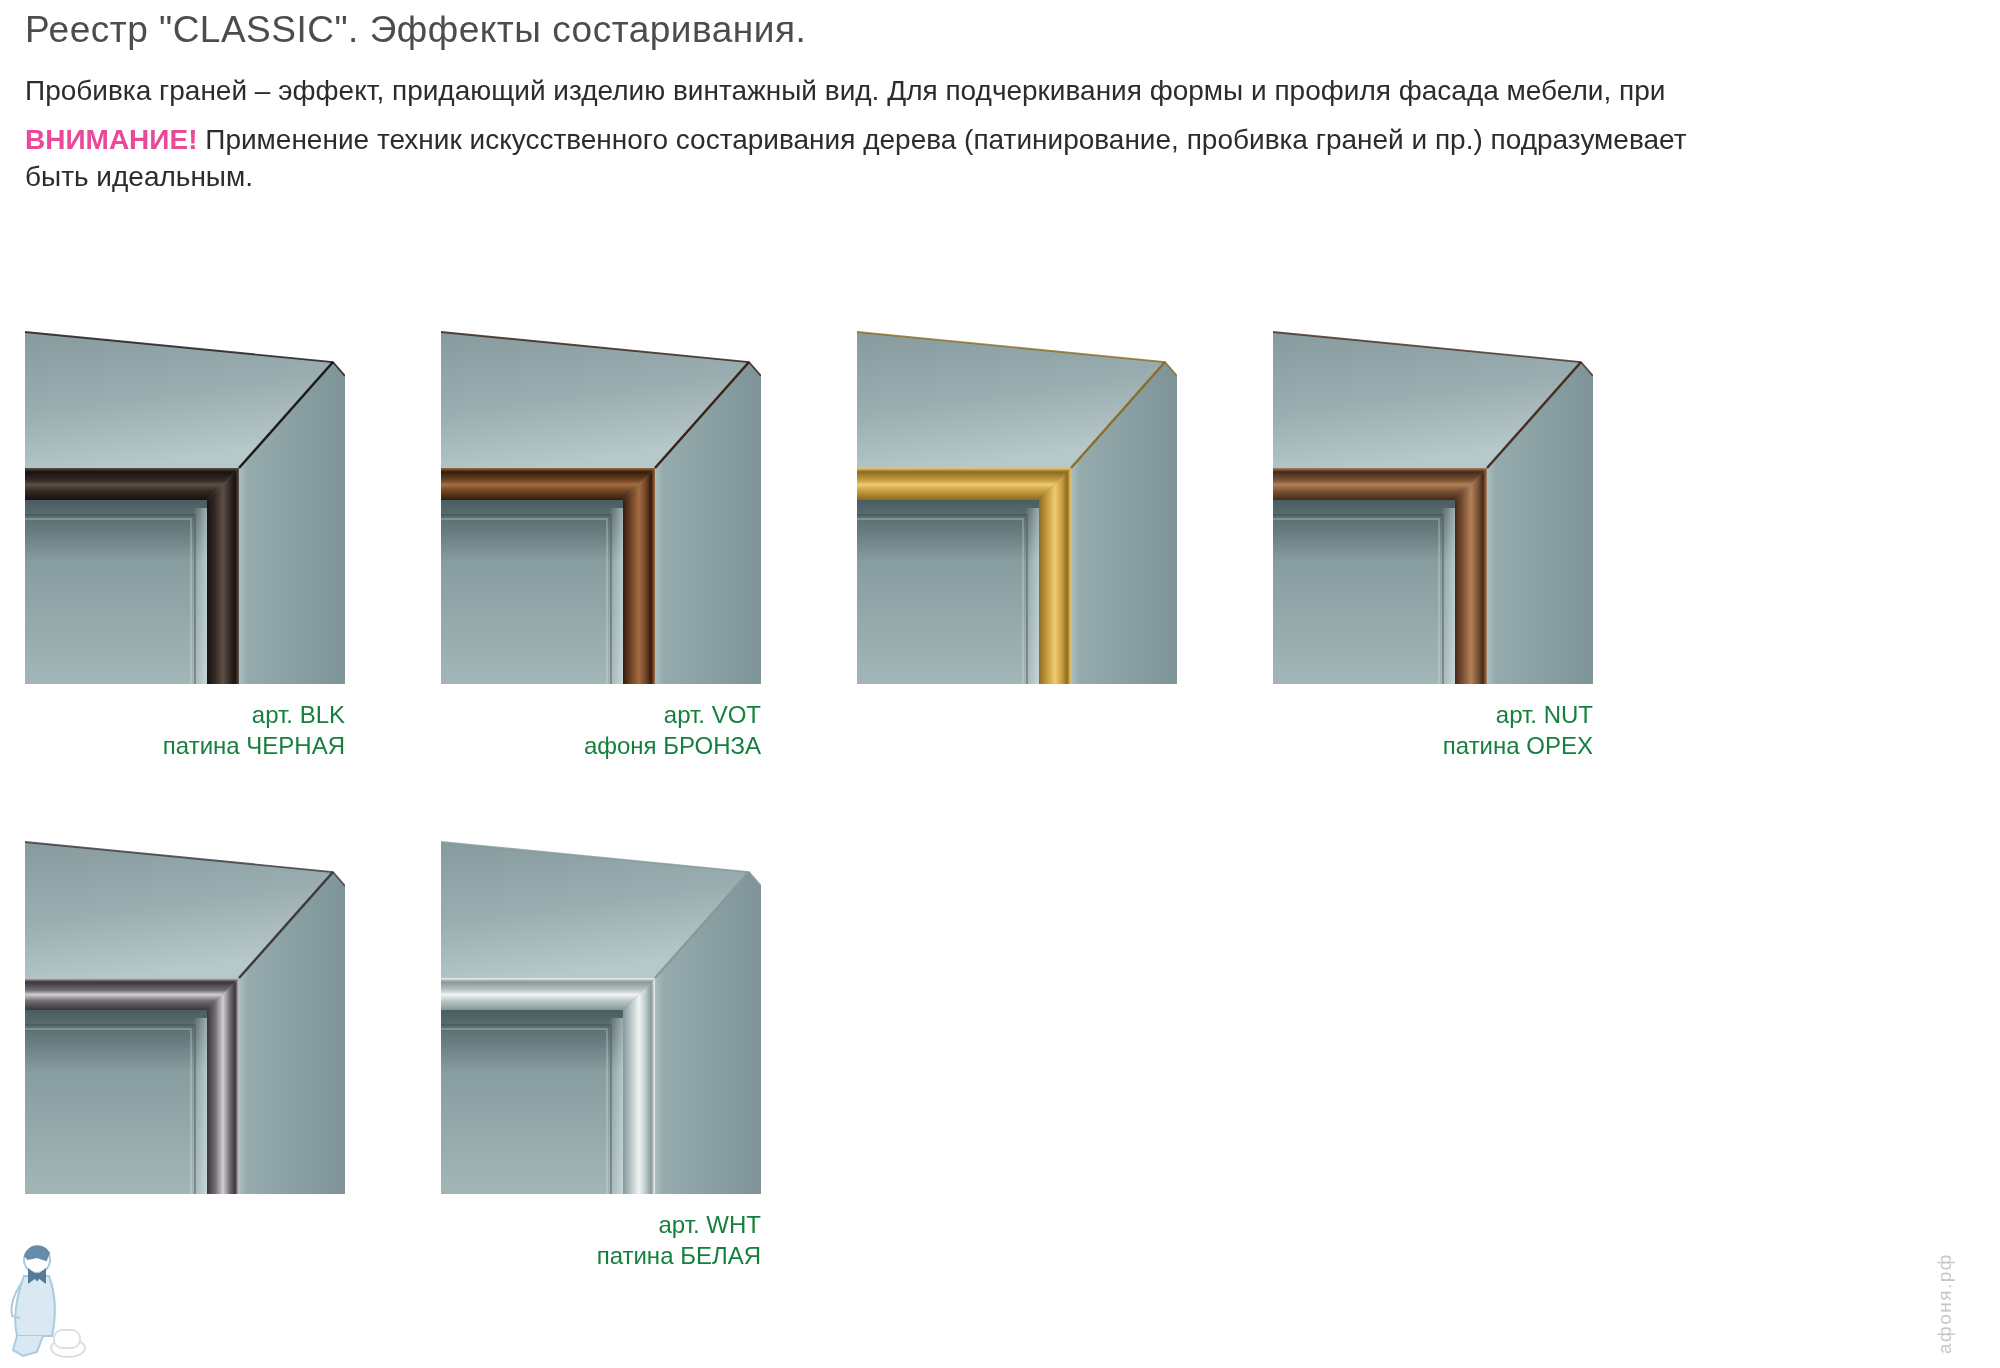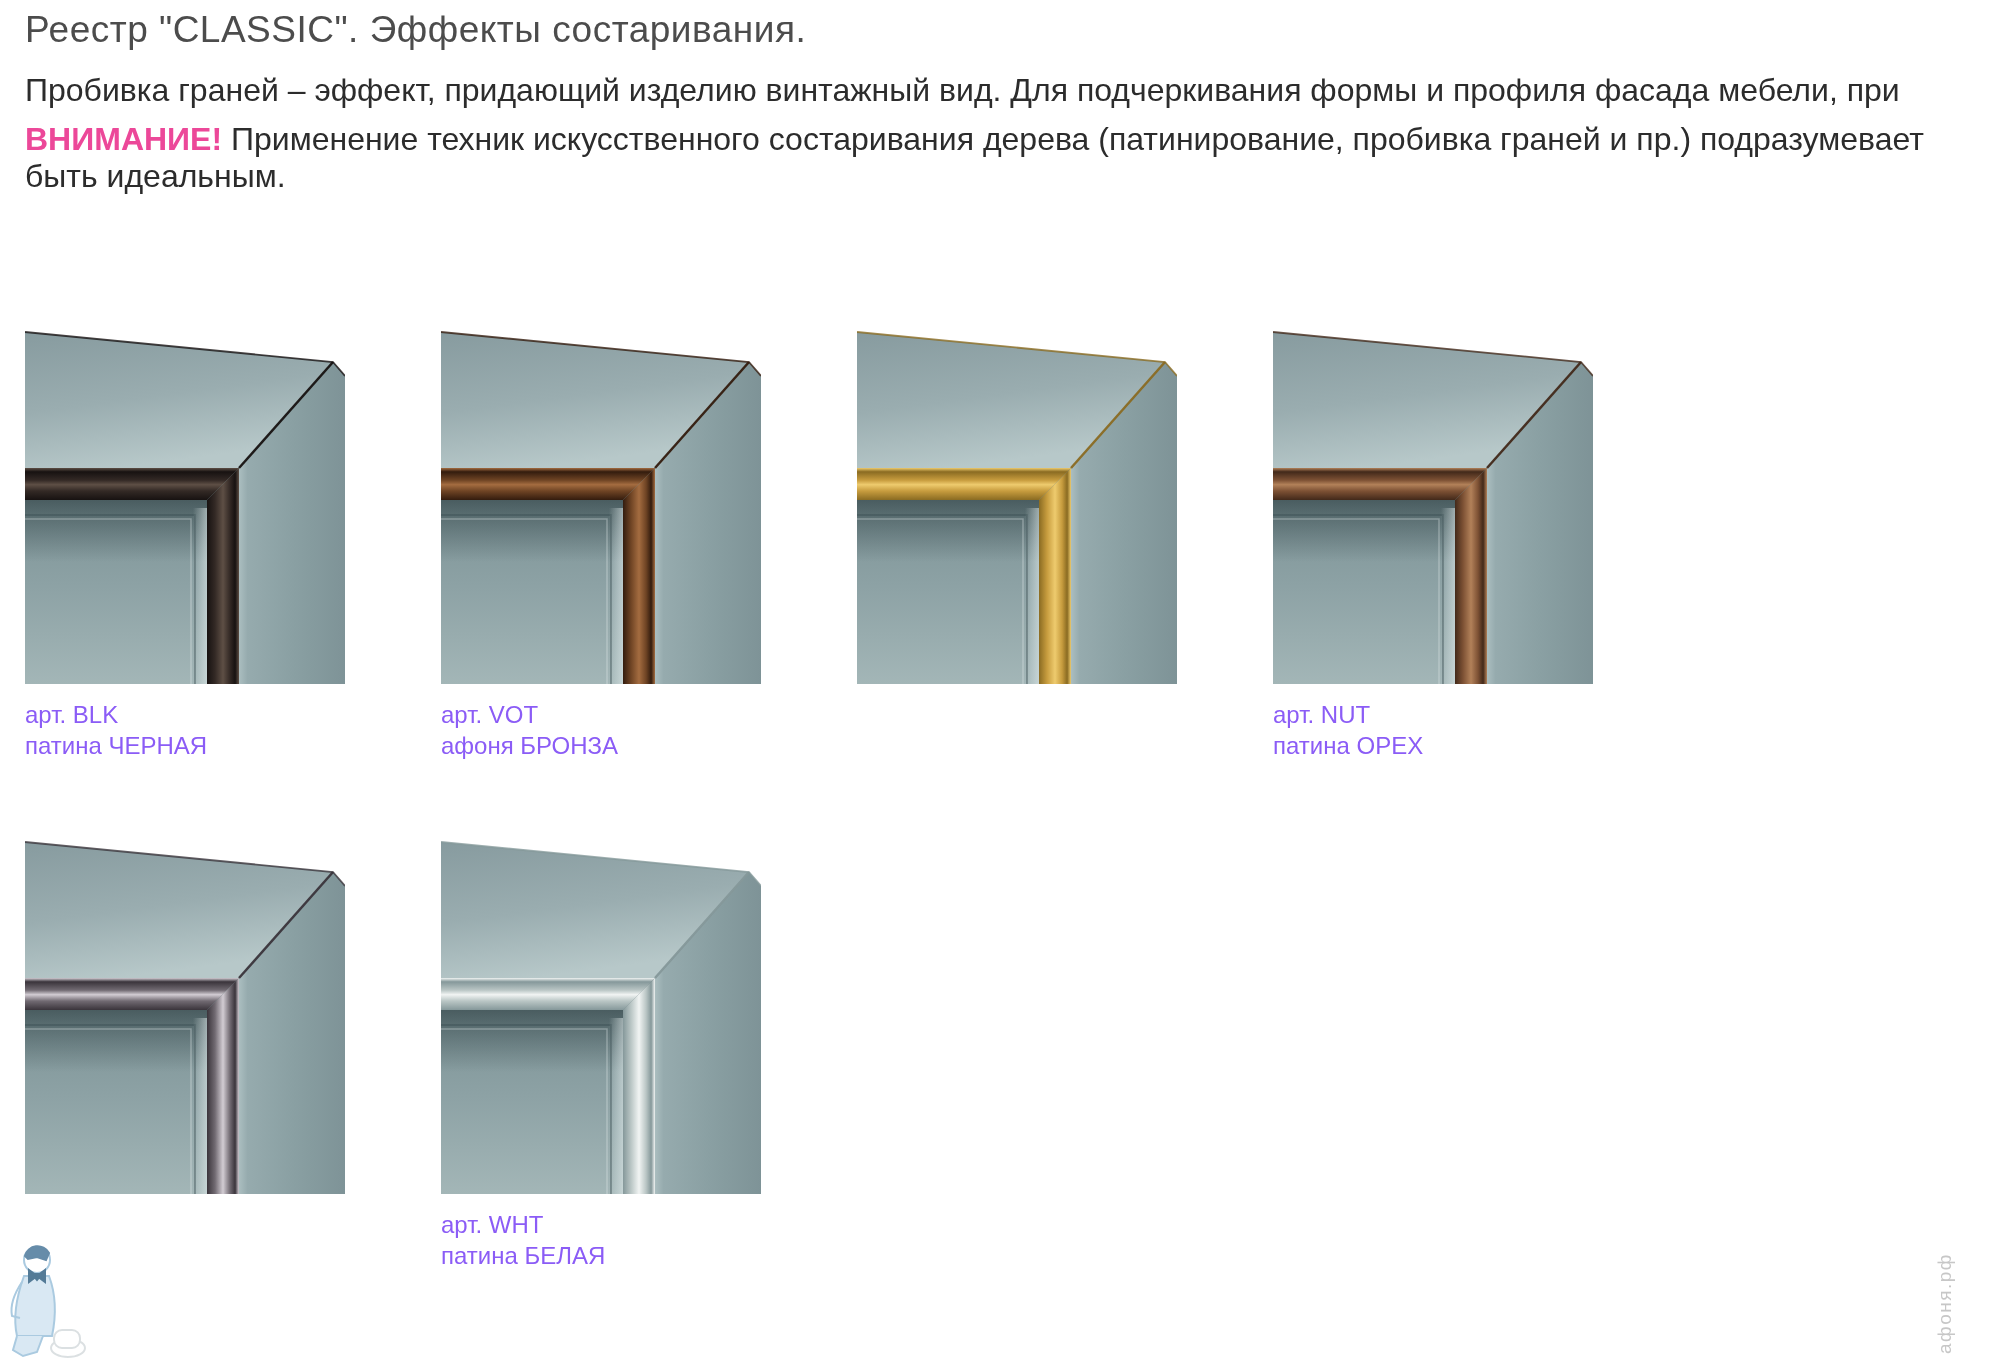--- a/index.html
+++ b/index.html
@@ -6,34 +6,34 @@
   body{
     width:2000px;height:1368px;position:relative;overflow:hidden;
     background:#ffffff;color:#2e2e2e;
     font-family:"Liberation Sans", sans-serif;
   }
   h1[data-name="page-title"]{
     margin:8px 0 0 25px;
     font-size:37px;line-height:44px;font-weight:300;
     color:#4c4c4c;letter-spacing:.5px;
   }
-  .para{margin:20px 25px 0 25px;font-size:32px;line-height:37px;color:#2c2c2c;}
+  .para{margin:20px 25px 0 25px;font-size:28px;line-height:37px;color:#2c2c2c;}
   .para.warn{margin-top:12px;}
   .para .line{white-space:nowrap;}
   .para b{font-weight:700;color:#ec4899;}
   .grid{
     display:grid;grid-template-columns:repeat(4,320px);
     column-gap:96px;row-gap:65px;
     margin:121px 0 0 25px;
   }
   figure.tile{margin:0;position:relative;}
   figure.tile svg{display:block;}
   figcaption{
-    margin-top:15px;font-size:24px;line-height:31px;color:#8b5cf6;
-    position:relative;z-index:2;
+    margin-top:15px;font-size:24px;line-height:31px;color:#15803d;
+    position:relative;z-index:2;text-align:right;
   }
   .mascot{
     position:absolute;left:2px;top:1236px;z-index:1;opacity:.92;
     pointer-events:none;
   }
   .site-vert{
     position:absolute;left:1934px;top:1253px;z-index:1;
     writing-mode:vertical-rl;transform:rotate(180deg);
     font-size:19px;letter-spacing:1.5px;color:#c7c7c7;
   }

